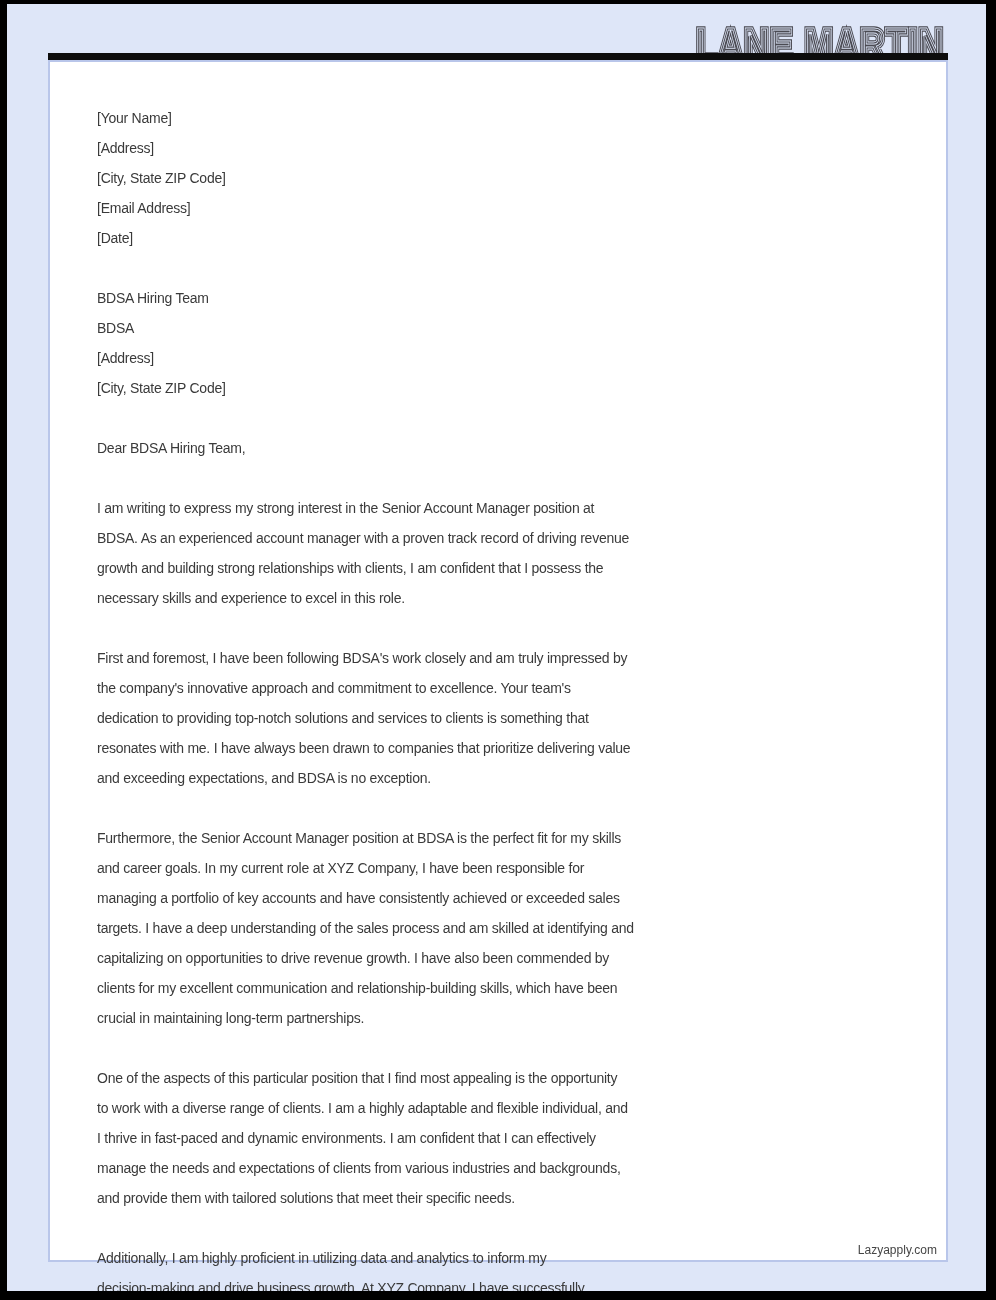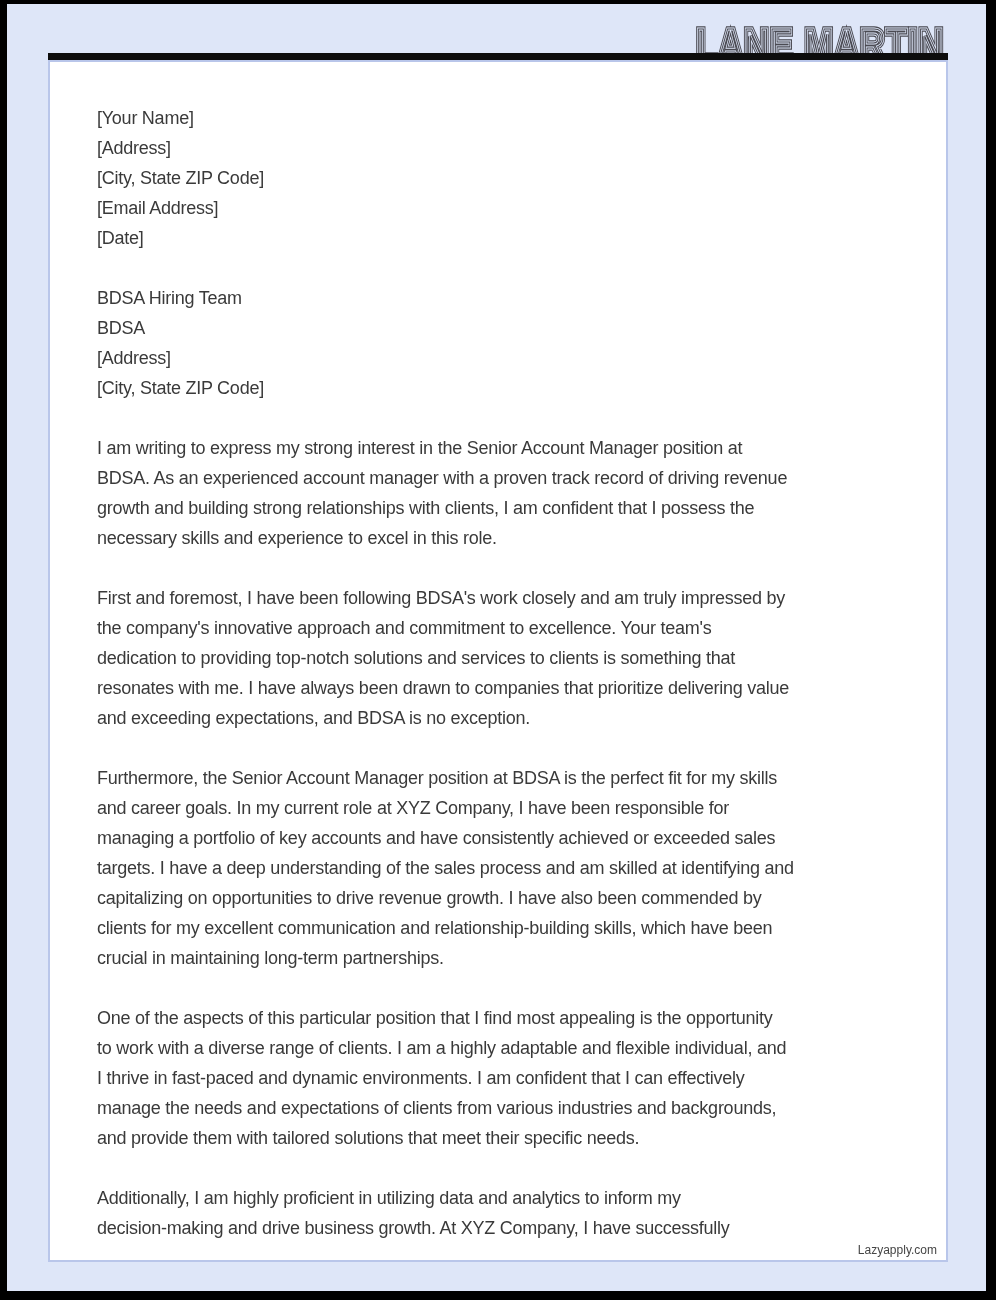--- a/index.html
+++ b/index.html
@@ -61,21 +61,21 @@
     top:56px;    
     width:900px;
     height:1202px; 
     background:var(--panel_background);
     border:2px solid var(--panel_border);
     padding:41px 47px 0 47px;
     overflow:visible;
   }
 
   .block{
-    font-size:18px;
+    font-size:14px;
     line-height:30px;
     letter-spacing:-0.25px;
     color:var(--body_text);
     white-space:pre;
     margin-bottom:30px;
   }
 
   .watermark{
     position:absolute;
     right:9px;
@@ -109,20 +109,21 @@
 [Address]
 [City, State ZIP Code]
 [Email Address]
 [Date]</div>
 
     <div class="block">BDSA Hiring Team
 BDSA
 [Address]
 [City, State ZIP Code]</div>
 
+    <div class="block">Dear BDSA Hiring Team,</div>
 
     <div class="block">I am writing to express my strong interest in the Senior Account Manager position at
 BDSA. As an experienced account manager with a proven track record of driving revenue
 growth and building strong relationships with clients, I am confident that I possess the
 necessary skills and experience to excel in this role.</div>
 
     <div class="block">First and foremost, I have been following BDSA's work closely and am truly impressed by
 the company's innovative approach and commitment to excellence. Your team's
 dedication to providing top-notch solutions and services to clients is something that
 resonates with me. I have always been drawn to companies that prioritize delivering value

